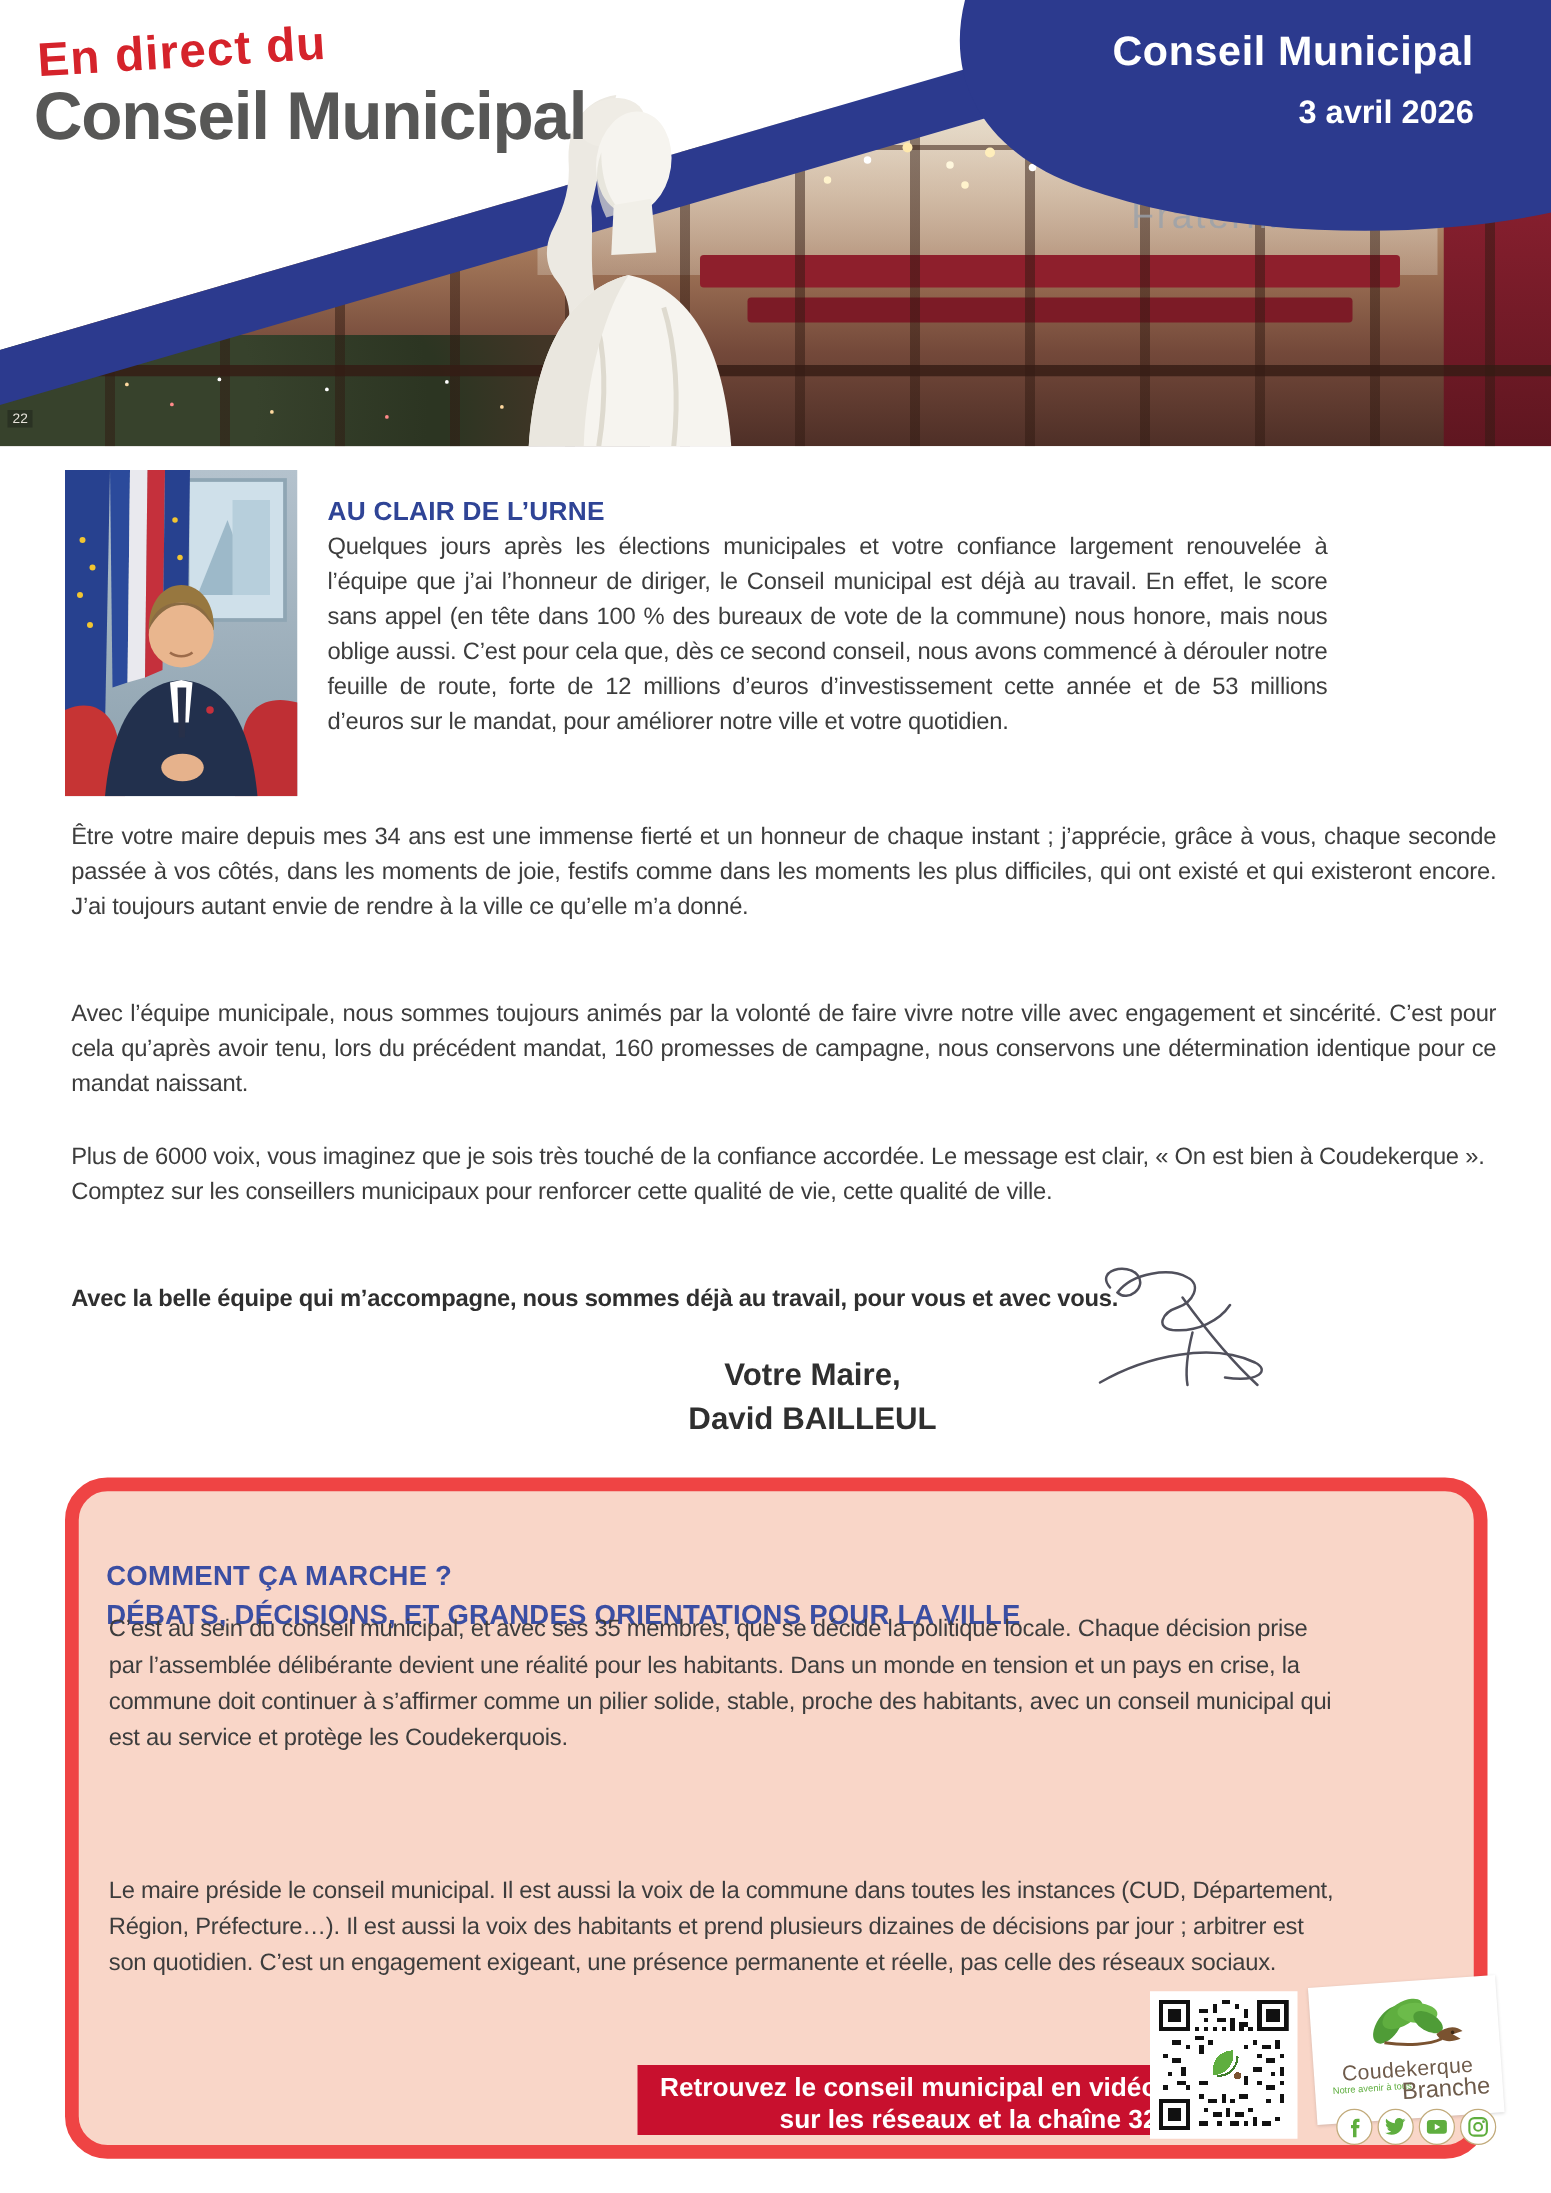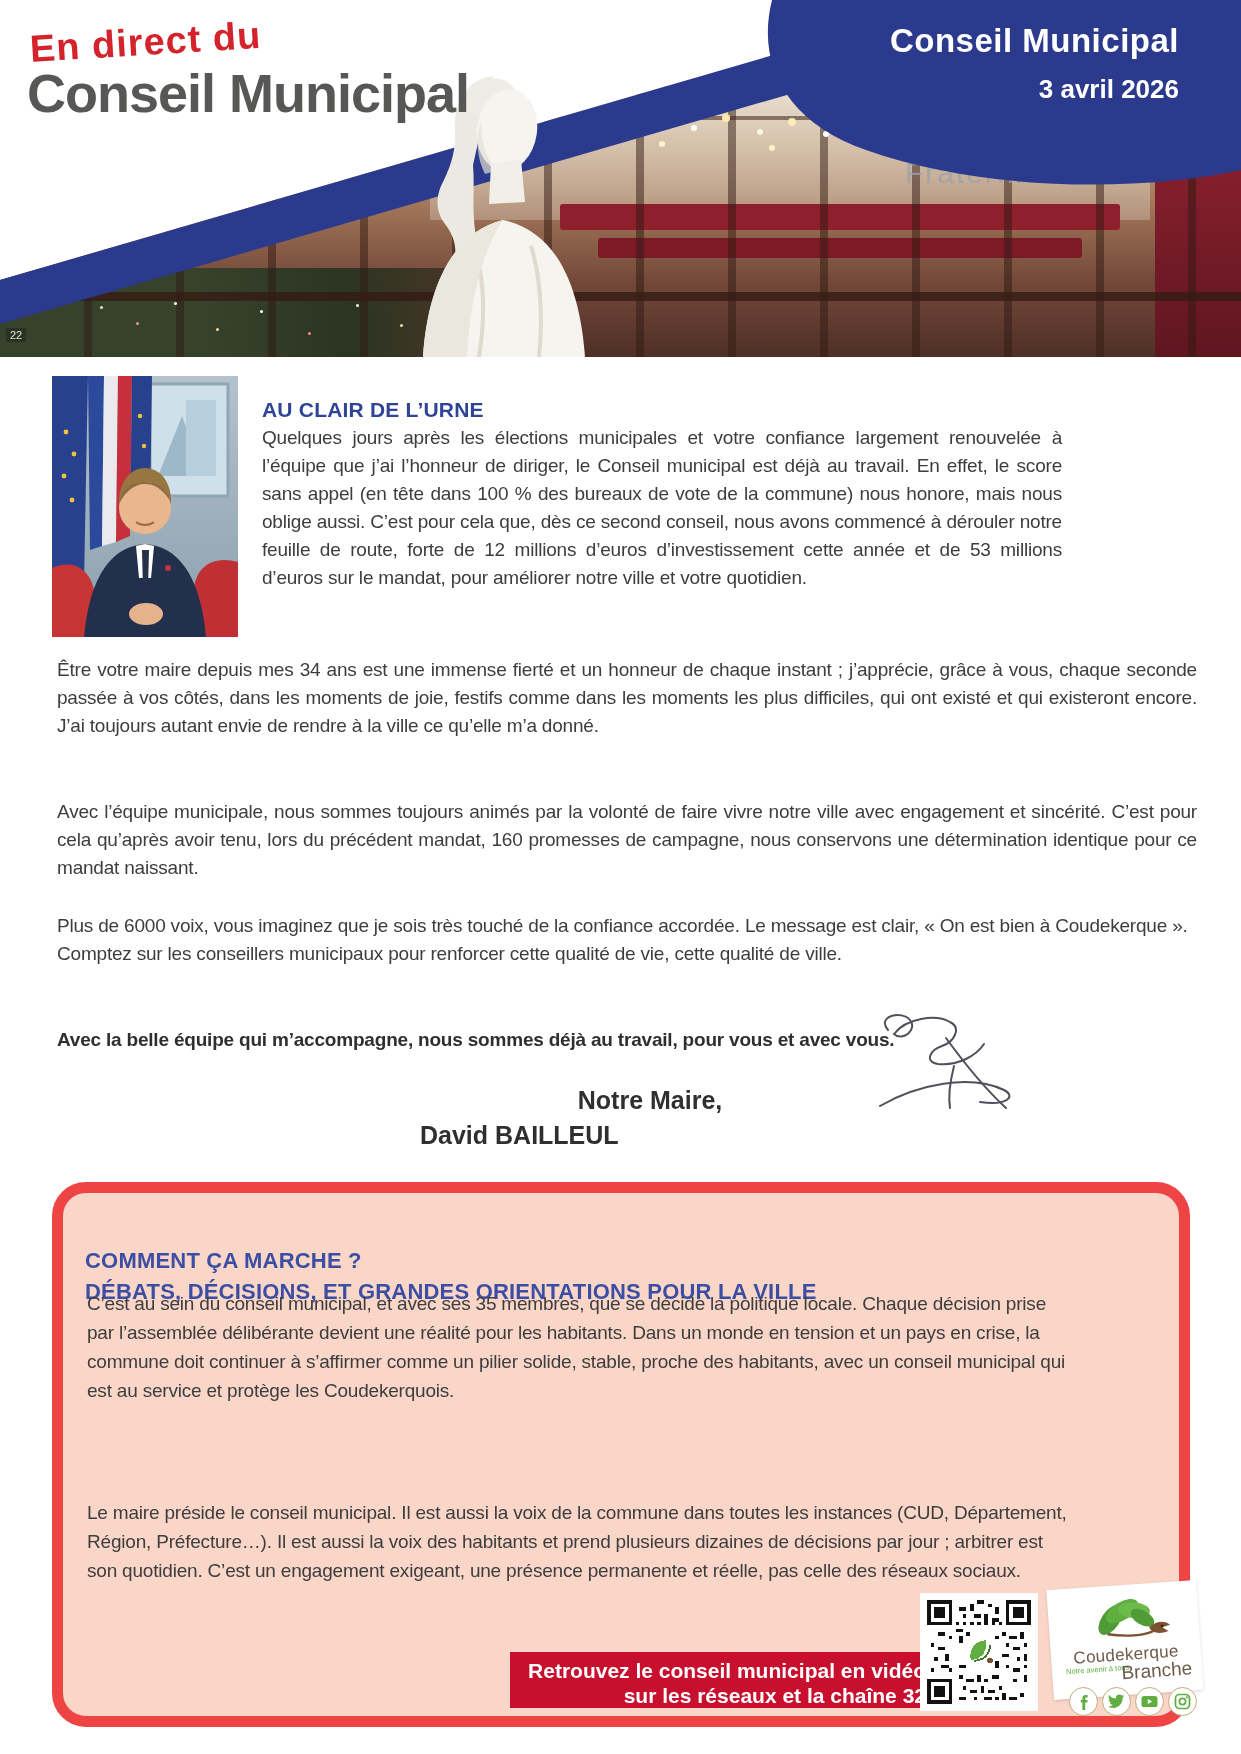--- a/index.html
+++ b/index.html
@@ -59,21 +59,21 @@
   .edito-heading{position:absolute;left:262px;top:381px;font-size:21px;font-weight:bold;color:#2f4496;letter-spacing:.2px;}
   .body-text{margin:0;font-size:19px;line-height:28px;letter-spacing:-0.2px;color:#3d3d3d;}
   .just{text-align:justify;}
   #p1{position:absolute;left:262px;top:424px;width:800px;}
   #p2{position:absolute;left:57px;top:656px;width:1140px;}
   #p3{position:absolute;left:57px;top:798px;width:1140px;}
   #p4{position:absolute;left:57px;top:912px;width:1140px;}
   #p5{position:absolute;left:57px;top:1026px;width:1140px;font-weight:bold;color:#2f2f2f;}
   .signoff1{position:absolute;left:420px;top:1086px;width:460px;text-align:center;
     font-size:25px;font-weight:bold;color:#2f2f2f;}
-  .signoff2{position:absolute;left:420px;top:1121px;width:460px;
+  .signoff2{position:absolute;left:420px;top:1121px;width:460px;text-align:center;
     font-size:25px;font-weight:bold;color:#2f2f2f;}
   .signature{position:absolute;left:858px;top:1008px;}
 
   
   .info-box{position:absolute;left:52px;top:1182px;width:1138px;height:545px;box-sizing:border-box;
     border:11px solid #ef4444;border-radius:34px;background:#f9d6c8;}
   .box-title{position:absolute;left:22px;font-size:22px;font-weight:bold;color:#3b4ea3;letter-spacing:.2px;}
   .box-text{position:absolute;left:24px;margin:0;font-size:19px;line-height:29px;
     letter-spacing:-0.2px;color:#3d3d3d;width:980px;}
   .banner{position:absolute;left:447px;top:459px;width:430px;height:56px;background:#c8102e;
@@ -181,21 +181,21 @@
       <ellipse cx="94" cy="238" rx="17" ry="11" fill="#e6b28c"></ellipse>
     </svg>
 
     <h2 class="edito-heading">AU CLAIR DE L’URNE</h2>
     <p id="p1" class="body-text just">Quelques jours après les élections municipales et votre confiance largement renouvelée à l’équipe que j’ai l’honneur de diriger, le Conseil municipal est déjà au travail. En effet, le score sans appel (en tête dans 100 % des bureaux de vote de la commune) nous honore, mais nous oblige aussi. C’est pour cela que, dès ce second conseil, nous avons commencé à dérouler notre feuille de route, forte de 12 millions d’euros d’investissement cette année et de 53 millions d’euros sur le mandat, pour améliorer notre ville et votre quotidien.</p>
     <p id="p2" class="body-text just">Être votre maire depuis mes 34 ans est une immense fierté et un honneur de chaque instant ; j’apprécie, grâce à vous, chaque seconde passée à vos côtés, dans les moments de joie, festifs comme dans les moments les plus difficiles, qui ont existé et qui existeront encore. J’ai toujours autant envie de rendre à la ville ce qu’elle m’a donné.</p>
     <p id="p3" class="body-text just">Avec l’équipe municipale, nous sommes toujours animés par la volonté de faire vivre notre ville avec engagement et sincérité. C’est pour cela qu’après avoir tenu, lors du précédent mandat, 160 promesses de campagne, nous conservons une détermination identique pour ce mandat naissant.</p>
     <p id="p4" class="body-text">Plus de 6000 voix, vous imaginez que je sois très touché de la confiance accordée. Le message est clair, « On est bien à Coudekerque ». Comptez sur les conseillers municipaux pour renforcer cette qualité de vie, cette qualité de ville.</p>
     <p id="p5" class="body-text">Avec la belle équipe qui m’accompagne, nous sommes déjà au travail, pour vous et avec vous.</p>
 
-    <div class="signoff1">Notre Maire,</div>
+    <div class="signoff1">Votre Maire,</div>
     <div class="signoff2">David BAILLEUL</div>
 
     <svg class="signature" width="170" height="125" viewBox="0 0 170 125">
       <g stroke="#50505c" stroke-width="2" fill="none" stroke-linecap="round">
         <path d="M30,22 C18,8 44,2 52,12 C60,22 44,34 36,26 C48,10 78,6 92,14 C104,20 96,34 84,38 C72,42 66,54 80,56 C100,58 118,48 126,36"></path>
         <path d="M88,30 C104,52 124,78 148,100"></path>
         <path d="M22,98 C60,76 112,66 146,82 C158,88 150,98 122,94"></path>
         <path d="M96,58 C92,74 90,88 92,100"></path>
       </g>
     </svg>

